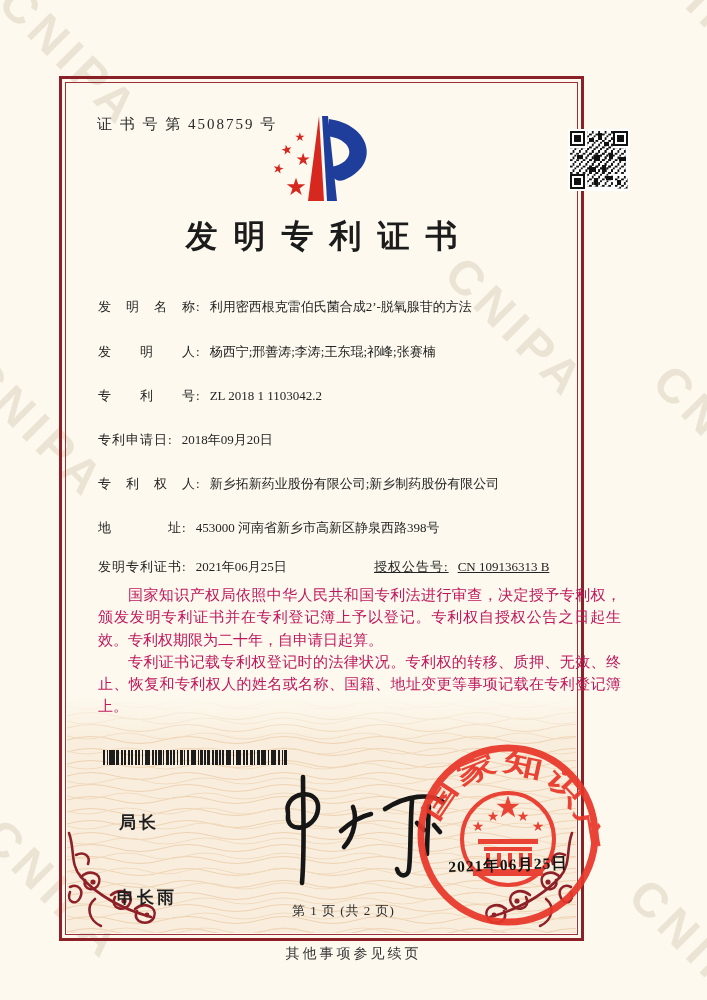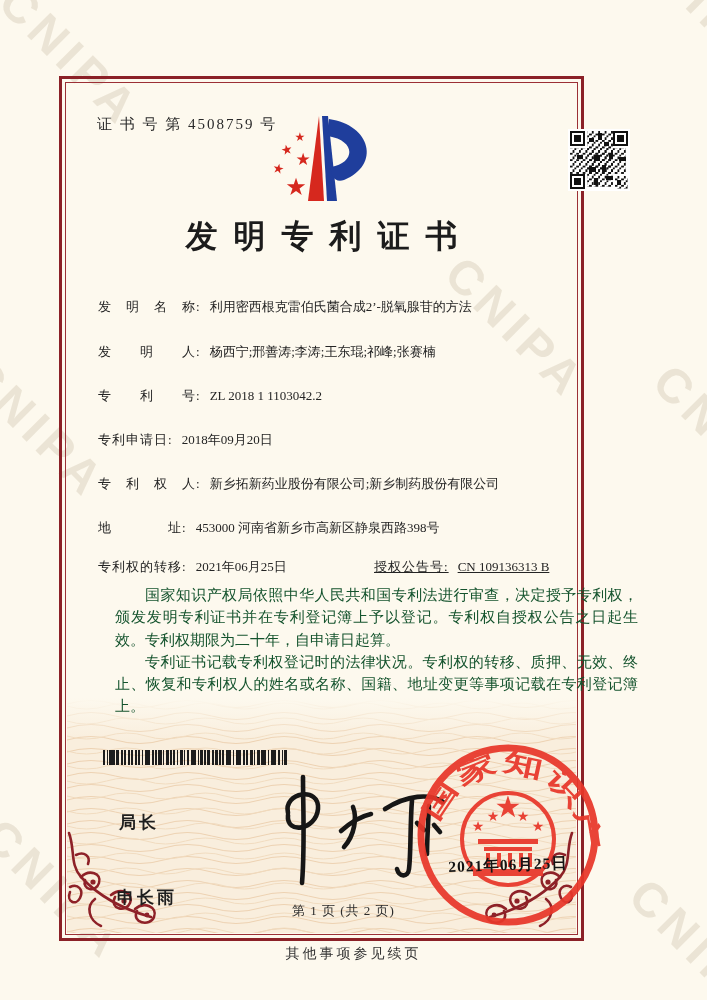--- a/index.html
+++ b/index.html
@@ -28,22 +28,22 @@
   .qr { position:absolute; left:506px; top:50px; width:62px; height:62px; z-index:2; background:#fff; }
 
   .title { position:absolute; left:0; right:0; top:136px; text-align:center;
            font-size:32px; font-weight:bold; letter-spacing:16px; text-indent:16px; color:#1c1c1c; z-index:2; }
 
   .row { position:absolute; left:36px; width:530px; font-size:13px; color:#242424; z-index:2; white-space:nowrap; }
   .row .lbl { letter-spacing:1px; }
   .row .val { margin-left:9px; }
   .row .second { position:absolute; left:276px; top:0;text-decoration:underline; }
 
-  .body-text { position:absolute; left:53px; top:505px; width:523px; z-index:2;
-               font-size:15px; line-height:22.3px; text-align:justify; color:#14532d; }
+  .body-text { position:absolute; left:36px; top:505px; width:523px; z-index:2;
+               font-size:15px; line-height:22.3px; text-align:justify; color:#be185d; }
   .body-text p { text-indent:2em; }
 
   .barcode { position:absolute; left:41px; top:671px; width:186px; height:15px; z-index:2;
              background:
                repeating-linear-gradient(90deg,#1d1d1d 0 1.5px,transparent 1.5px 3.5px),
                repeating-linear-gradient(90deg,#1d1d1d 0 1px,transparent 1px 6.5px),
                repeating-linear-gradient(90deg,transparent 0 9px,#1d1d1d 9px 11.5px); }
 
   .bureau { position:absolute; z-index:2; font-family:Liberation Serif, serif;
             font-weight:bold; font-size:17px; color:#1e1e1e; letter-spacing:3px; }
@@ -215,21 +215,21 @@
     <div class="row" style="top:352px;">
       <span class="lbl">专利申请日:</span><span class="val">2018年09月20日</span>
     </div>
     <div class="row" style="top:396px;">
       <span class="lbl">专　利　权　人:</span><span class="val">新乡拓新药业股份有限公司;新乡制药股份有限公司</span>
     </div>
     <div class="row" style="top:440px;">
       <span class="lbl">地　　　　址:</span><span class="val">453000 河南省新乡市高新区静泉西路398号</span>
     </div>
     <div class="row" style="top:479px;">
-      <span class="lbl">专利权的转移:</span><span class="val">2021年06月25日</span>
+      <span class="lbl">发明专利证书:</span><span class="val">2021年06月25日</span>
       <span class="second">
         <span class="lbl">授权公告号:</span><span class="val">CN 109136313 B</span>
       </span>
     </div>
 
     <div class="body-text">
       <p>国家知识产权局依照中华人民共和国专利法进行审查，决定授予专利权，颁发发明专利证书并在专利登记簿上予以登记。专利权自授权公告之日起生效。专利权期限为二十年，自申请日起算。</p>
       <p>专利证书记载专利权登记时的法律状况。专利权的转移、质押、无效、终止、恢复和专利权人的姓名或名称、国籍、地址变更等事项记载在专利登记簿上。</p>
     </div>
 

